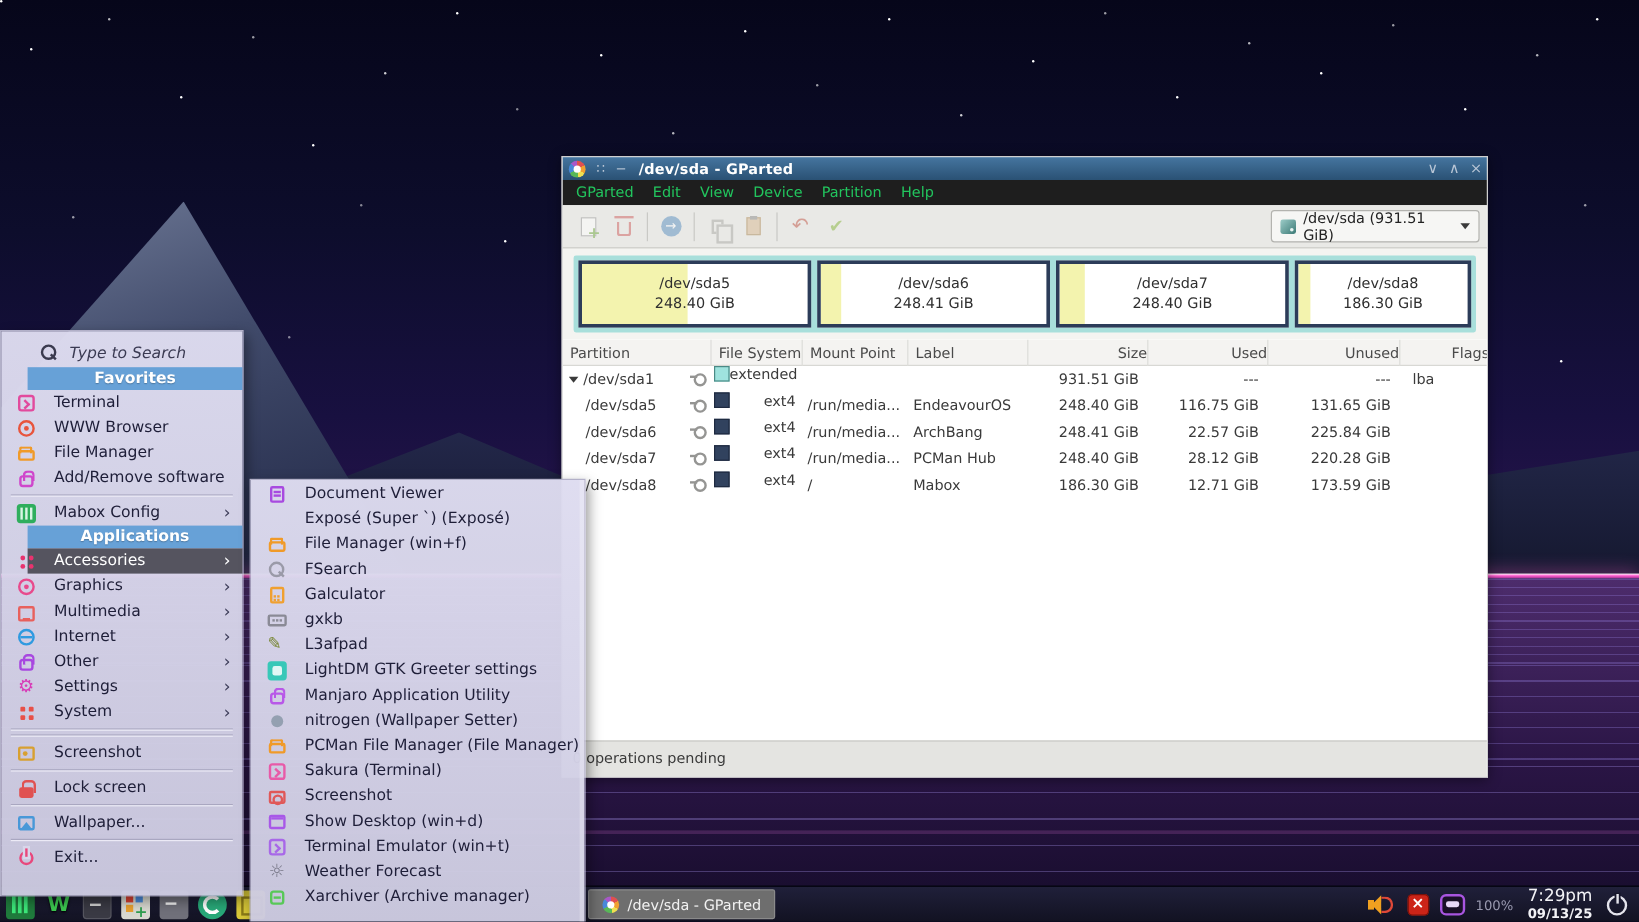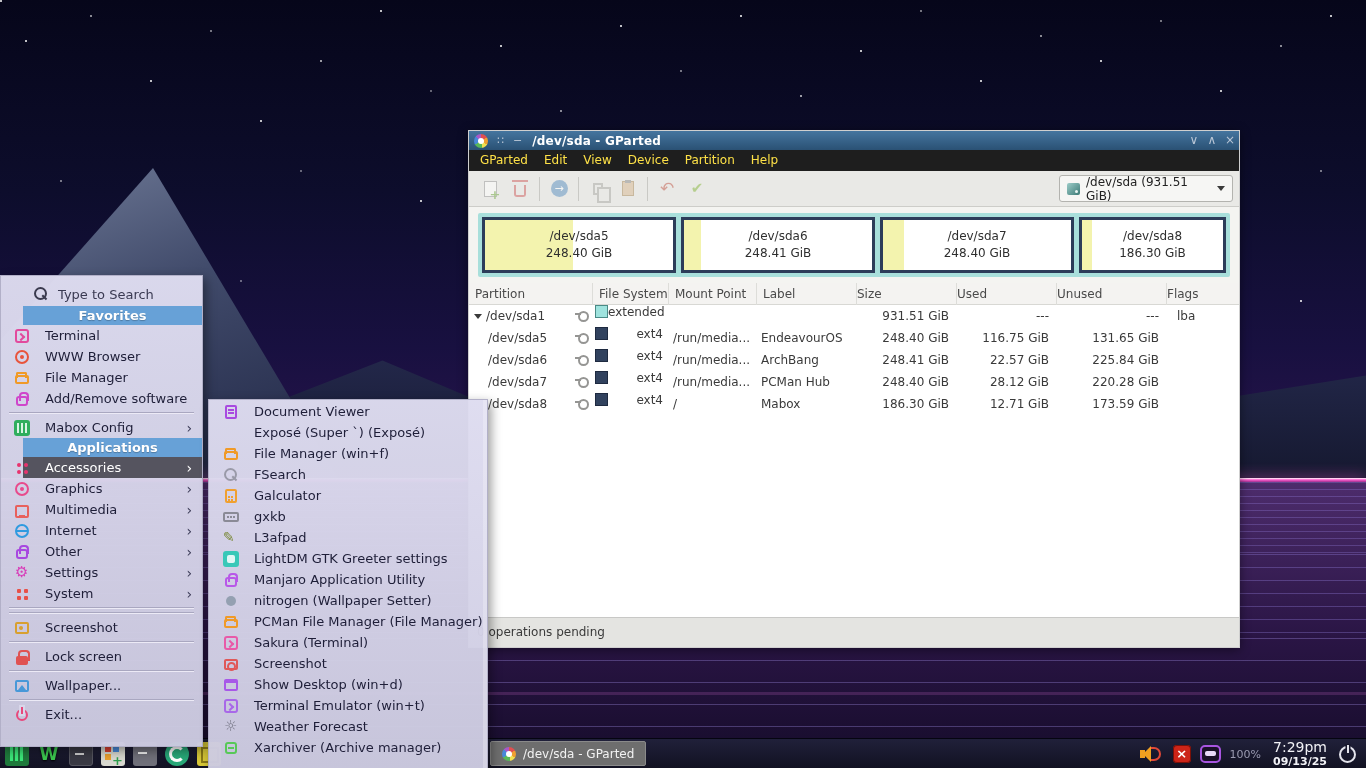--- a/index.html
+++ b/index.html
@@ -21,21 +21,21 @@
 .win{position:absolute;left:468px;top:130px;width:772px;height:518px;border:1px solid #cfcfcf;background:#fff;z-index:10;display:flex;flex-direction:column;box-shadow:0 2px 10px rgba(0,0,0,.45)}
 .tbar{height:19px;background:linear-gradient(#45759f,#2a5174);display:flex;align-items:center;color:#fff;font-size:12px;flex:none}
 .tbar .gpico{margin-left:5px}
 .tb-glyph{color:#b9c6d6;font-size:11px;margin-left:9px;line-height:19px}
 .tbar .ttl{font-weight:bold;margin-left:10px;letter-spacing:.2px}
 .tbar .sp{flex:1}
 .wbtn{color:#b9c6d6;font-size:12px;width:18px;text-align:center;line-height:19px}
 .gpico{width:14px;height:14px;border-radius:50%;position:relative;flex:none;background:conic-gradient(#e05050 0 60deg,#f0a030 60deg 120deg,#f0e050 120deg 170deg,#58b858 170deg 240deg,#4888d8 240deg 310deg,#a858c8 310deg 360deg)}
 .gpico::after{content:"";position:absolute;inset:4px;background:#fff;border-radius:50%}
 .mbar{height:21px;background:#1e1e1e;display:flex;align-items:center;padding-left:3px;flex:none}
-.mbar span{color:#fde047;font-size:12px;padding:0 8px;line-height:21px}
+.mbar span{color:#22c55e;font-size:12px;padding:0 8px;line-height:21px}
 .tools{height:36px;background:#e9e9e6;border-bottom:1px solid #cdcdc9;display:flex;align-items:center;padding-left:6px;position:relative;flex:none}
 .tbt{width:30px;height:28px;display:flex;align-items:center;justify-content:center;opacity:.5}
 .tsep{width:1px;height:24px;background:#c9c9c5;margin:0 4px}
 .tnew{width:13px;height:16px;background:#fff;border:1px solid #999;position:relative}
 .tnew::after{content:"+";position:absolute;right:-5px;bottom:-6px;color:#6ea83c;font-weight:bold;font-size:13px}
 .tdel{width:12px;height:12px;border:2px solid #cf5f5f;border-top:none;border-radius:0 0 3px 3px;position:relative;margin-top:4px}
 .tdel::before{content:"";position:absolute;left:-4px;top:-5px;width:16px;height:2px;background:#cf5f5f}
 .tres{width:17px;height:17px;border-radius:50%;background:#5a8fc0;color:#fff;font-size:11px;line-height:17px;text-align:center}
 .tcopy{width:10px;height:12px;border:2px solid #a8a8a4;position:relative}
 .tcopy::after{content:"";position:absolute;left:2px;top:2px;width:10px;height:12px;border:2px solid #a8a8a4;background:#e9e9e6}
@@ -48,21 +48,21 @@
 .hddic::after{content:"";position:absolute;right:2px;bottom:2px;width:3px;height:3px;border-radius:50%;background:#e8f4f2}
 .carr{margin-left:auto;width:0;height:0;border-left:4px solid transparent;border-right:4px solid transparent;border-top:5px solid #3a3a3a}
 .graphic{height:76px;background:#f4f4f1;flex:none;padding:6px 9px}
 .frame{height:64px;background:#a8dfdb;border-radius:2px;display:flex;padding:4px;gap:5px}
 .pbox{position:relative;border:3px solid #2c3c59;background:#fff;display:flex;flex-direction:column;align-items:center;justify-content:center;font-size:12px;color:#2f2f2f;line-height:1.45;overflow:hidden}
 .pfill{position:absolute;left:0;top:0;bottom:0;background:#f3f3ae}
 .pbox span{position:relative}
 .tablewrap{flex:1;background:#fff;font-size:12px;color:#3a3a3a;overflow:hidden}
 .thead{display:grid;grid-template-columns:124px 76px 88px 100px 100px 100px 110px 74px;height:22px;background:#f4f3f1;border-bottom:1px solid #d8d8d4;color:#4a4a4a;align-items:center}
 .thead div{border-right:1px solid #ddddd9;height:22px;line-height:22px;padding-left:6px;overflow:hidden;white-space:nowrap}
-.thead div.hc{text-align:left;padding-left:0}
+.thead div.hc{text-align:right;padding-left:0}
 .trow{display:grid;grid-template-columns:124px 76px 88px 100px 100px 100px 110px 74px;height:22px;align-items:center;white-space:nowrap}
 .cpart{display:flex;align-items:center;height:22px;padding-left:5px}
 .exp{width:0;height:0;border-left:4px solid transparent;border-right:4px solid transparent;border-top:5px solid #3a3a3a;margin-right:4px;flex:none}
 .indent{width:14px;flex:none}
 .keyic{width:14px;height:8px;position:relative;margin-left:auto;margin-right:4px;flex:none;opacity:.9}
 .keyic::before{content:"";position:absolute;left:0;top:1px;width:6px;height:2px;background:#8a8a88}
 .keyic::after{content:"";position:absolute;right:0;top:-1px;width:7px;height:7px;border:2px solid #8a8a88;border-radius:50%}
 .cfs{display:flex;height:22px;padding:0 6px 0 2px}
 .sw{width:13px;height:13px;flex:none}
 .sw.cyan{background:#9fe3de;border:1px solid #4a8a86}
@@ -97,21 +97,21 @@
 .tclock{text-align:right;line-height:1.1;color:#f2f2f6;margin-left:3px}
 .tclock .tt{font-size:14px;font-weight:normal}
 .tclock .td{font-size:11px;font-weight:bold}
 .tpow{width:17px;height:17px;border:2px solid #e4e4ec;border-radius:50%;position:relative;margin:0 6px 0 3px}
 .tpow::before{content:"";position:absolute;left:50%;top:-4px;width:5px;height:6px;background:#16162a;transform:translateX(-50%)}
 .tpow::after{content:"";position:absolute;left:50%;top:-3px;width:2px;height:8px;background:#e4e4ec;transform:translateX(-50%)}
 
 .panel{position:absolute;background:linear-gradient(rgba(222,220,240,.97),rgba(204,202,224,.97));border:1px solid #b2b0c8;box-shadow:3px 4px 10px rgba(0,0,0,.4);z-index:30;font-size:13px;color:#1e1e38}
 #panel1{left:0;top:275px;width:203px;height:472px;padding-top:6px}
 #panel2{left:208px;top:399px;width:280px;height:387px;padding-top:1px;box-shadow:inset -4px 0 0 rgba(255,255,255,.25),3px 4px 10px rgba(0,0,0,.4)}
-.srch{height:24px;display:flex;align-items:center;padding-left:32px;gap:9px;color:#3a3a52;}
+.srch{height:24px;display:flex;align-items:center;padding-left:32px;gap:9px;color:#3a3a52;font-style:italic}
 .mhead{position:relative;height:19px;margin-left:22px;background:#67a1d7;color:#fff;font-weight:bold;font-size:13px;text-align:center;line-height:19px;text-shadow:0 1px 1px rgba(0,0,0,.25)}
 .mrow,.srow{height:21px;display:flex;align-items:center;padding:0 10px 0 13px;position:relative}
 .srow{padding-left:14px}
 .mrow .lbl,.srow .lbl{margin-left:15px;position:relative;white-space:nowrap}
 .arr{margin-left:auto;color:#3c3c58;font-size:14px;line-height:14px;position:relative}
 .mrow.selected::before{content:"";position:absolute;left:22px;right:0;top:0;bottom:0;background:#55545f}
 .mrow.selected .lbl,.mrow.selected .arr{color:#fff}
 .msep{height:0;border-top:1px solid #a9a7c0;border-bottom:1px solid #eceaf6;margin:3px 8px}
 
 .ic{width:16px;height:16px;position:relative;flex:none;display:inline-block}

